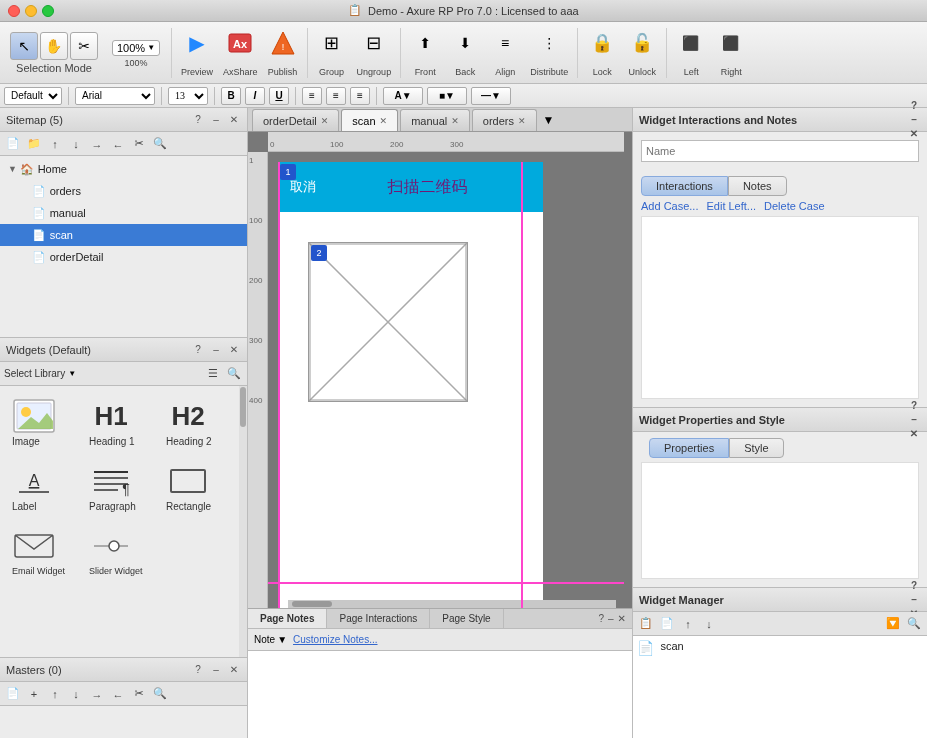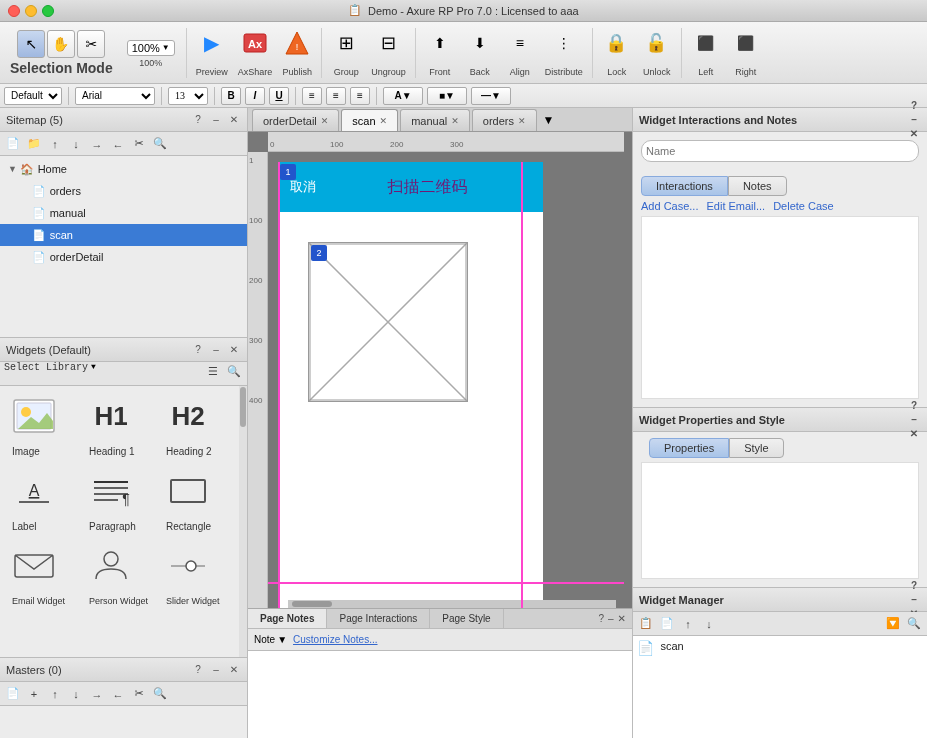--- a/index.html
+++ b/index.html
@@ -232,24 +232,23 @@
       flex: 1;
       display: flex;
       flex-direction: column;
       border-bottom: 1px solid #bbb;
     }
     .widgets-toolbar {
       height: 24px;
       background: #e4e4e4;
       border-bottom: 1px solid #bbb;
       display: flex;
-      align-items: flex-start;
+      align-items: center;
       padding: 0 4px;
       gap: 3px;
-      font-family: Liberation Mono, monospace;
     }
     .widgets-grid {
       flex: 1;
       overflow-y: auto;
       padding: 8px;
       display: grid;
       grid-template-columns: repeat(3, 1fr);
       gap: 8px;
       align-content: start;
     }
@@ -261,21 +260,21 @@
       padding: 4px;
       border-radius: 3px;
     }
     .widget-icon {
       width: 44px;
       height: 36px;
       display: flex;
       align-items: center;
       justify-content: center;
     }
-    .widget-label { font-size: 10px; color: #333; margin-top: 12px; }
+    .widget-label { font-size: 10px; color: #333; margin-top: 2px; }
     .scrollbar-v {
       width: 8px;
       background: #e0e0e0;
       position: relative;
     }
     .scrollbar-thumb {
       width: 6px;
       height: 40px;
       background: #aaa;
       border-radius: 3px;
@@ -552,21 +551,21 @@
       border-color: #88aadd;
       z-index: 1;
     }
     .tab-btn:first-child { border-radius: 4px 0 0 4px; }
     .tab-btn:last-child { border-radius: 0 4px 4px 0; }
     .name-field {
       margin: 8px;
       height: 22px;
       background: #fff;
       border: 1px solid #bbb;
-      border-radius: 10px;
+      border-radius: 0;
       padding: 0 4px;
       font-size: 11px;
     }
     .interactions-actions {
       display: flex;
       padding: 4px 8px;
       gap: 8px;
     }
     .action-link {
       font-size: 11px;
@@ -675,21 +674,21 @@
 </div>
 
 <div id="toolbar">
 
   <div class="toolbar-group">
     <div class="mode-buttons">
       <div class="mode-btn active" title="Pointer">↖</div>
       <div class="mode-btn" title="Hand">✋</div>
       <div class="mode-btn" title="Crop">✂</div>
     </div>
-    <div style="font-size:14px;color:#444;margin-top:2px;font-weight:bold;">Selection Mode</div>
+    <div style="font-size:11px;color:#444;margin-top:2px;">Selection Mode</div>
   </div>
 
   <div class="toolbar-group">
     <div class="zoom-box">
       <span>100%</span>
       <span style="font-size:8px;margin-left:2px;">▼</span>
     </div>
     <div style="font-size:9px;color:#444;margin-top:2px;">100%</div>
   </div>
   <div class="toolbar-divider"></div>
@@ -927,29 +926,20 @@
           <div class="widget-item">
             <div class="widget-icon">
               <svg width="42" height="34" viewBox="0 0 42 34">
                 <rect x="2" y="6" width="38" height="22" rx="2" fill="none" stroke="#555" stroke-width="1.5"></rect>
                 <polyline points="2,6 21,20 40,6" fill="none" stroke="#555" stroke-width="1.5"></polyline>
               </svg>
             </div>
             <div class="widget-label" style="font-size:9px;">Email Widget</div>
           </div>
 
-          <div class="widget-item">
-            <div class="widget-icon">
-              <svg width="42" height="34" viewBox="0 0 42 34">
-                <circle cx="21" cy="10" r="7" fill="none" stroke="#555" stroke-width="1.5"></circle>
-                <path d="M6 30 Q6 20 21 20 Q36 20 36 30" fill="none" stroke="#555" stroke-width="1.5"></path>
-              </svg>
-            </div>
-            <div class="widget-label" style="font-size:9px;">Person Widget</div>
-          </div>
 
           <div class="widget-item">
             <div class="widget-icon">
               <svg width="42" height="34" viewBox="0 0 42 34">
                 <line x1="4" y1="17" x2="38" y2="17" stroke="#aaa" stroke-width="2"></line>
                 <circle cx="24" cy="17" r="5" fill="#fff" stroke="#555" stroke-width="1.5"></circle>
               </svg>
             </div>
             <div class="widget-label" style="font-size:9px;">Slider Widget</div>
           </div>
@@ -1103,21 +1093,21 @@
 
       <input type="text" class="name-field" placeholder="Name" style="">
 
       <div class="tab-buttons">
         <div class="tab-btn active">Interactions</div>
         <div class="tab-btn">Notes</div>
       </div>
 
       <div class="interactions-actions">
         <span class="action-link">Add Case...</span>
-        <span class="action-link">Edit Email...</span>
+        <span class="action-link">Edit Left...</span>
         <span class="action-link">Delete Case</span>
       </div>
       <div class="interactions-body"></div>
     </div>
 
     <div id="widget-properties">
       <div class="right-panel-header">
         <span class="panel-title">Widget Properties and Style</span>
         <div class="panel-icons">
           <span class="panel-icon">?</span>

